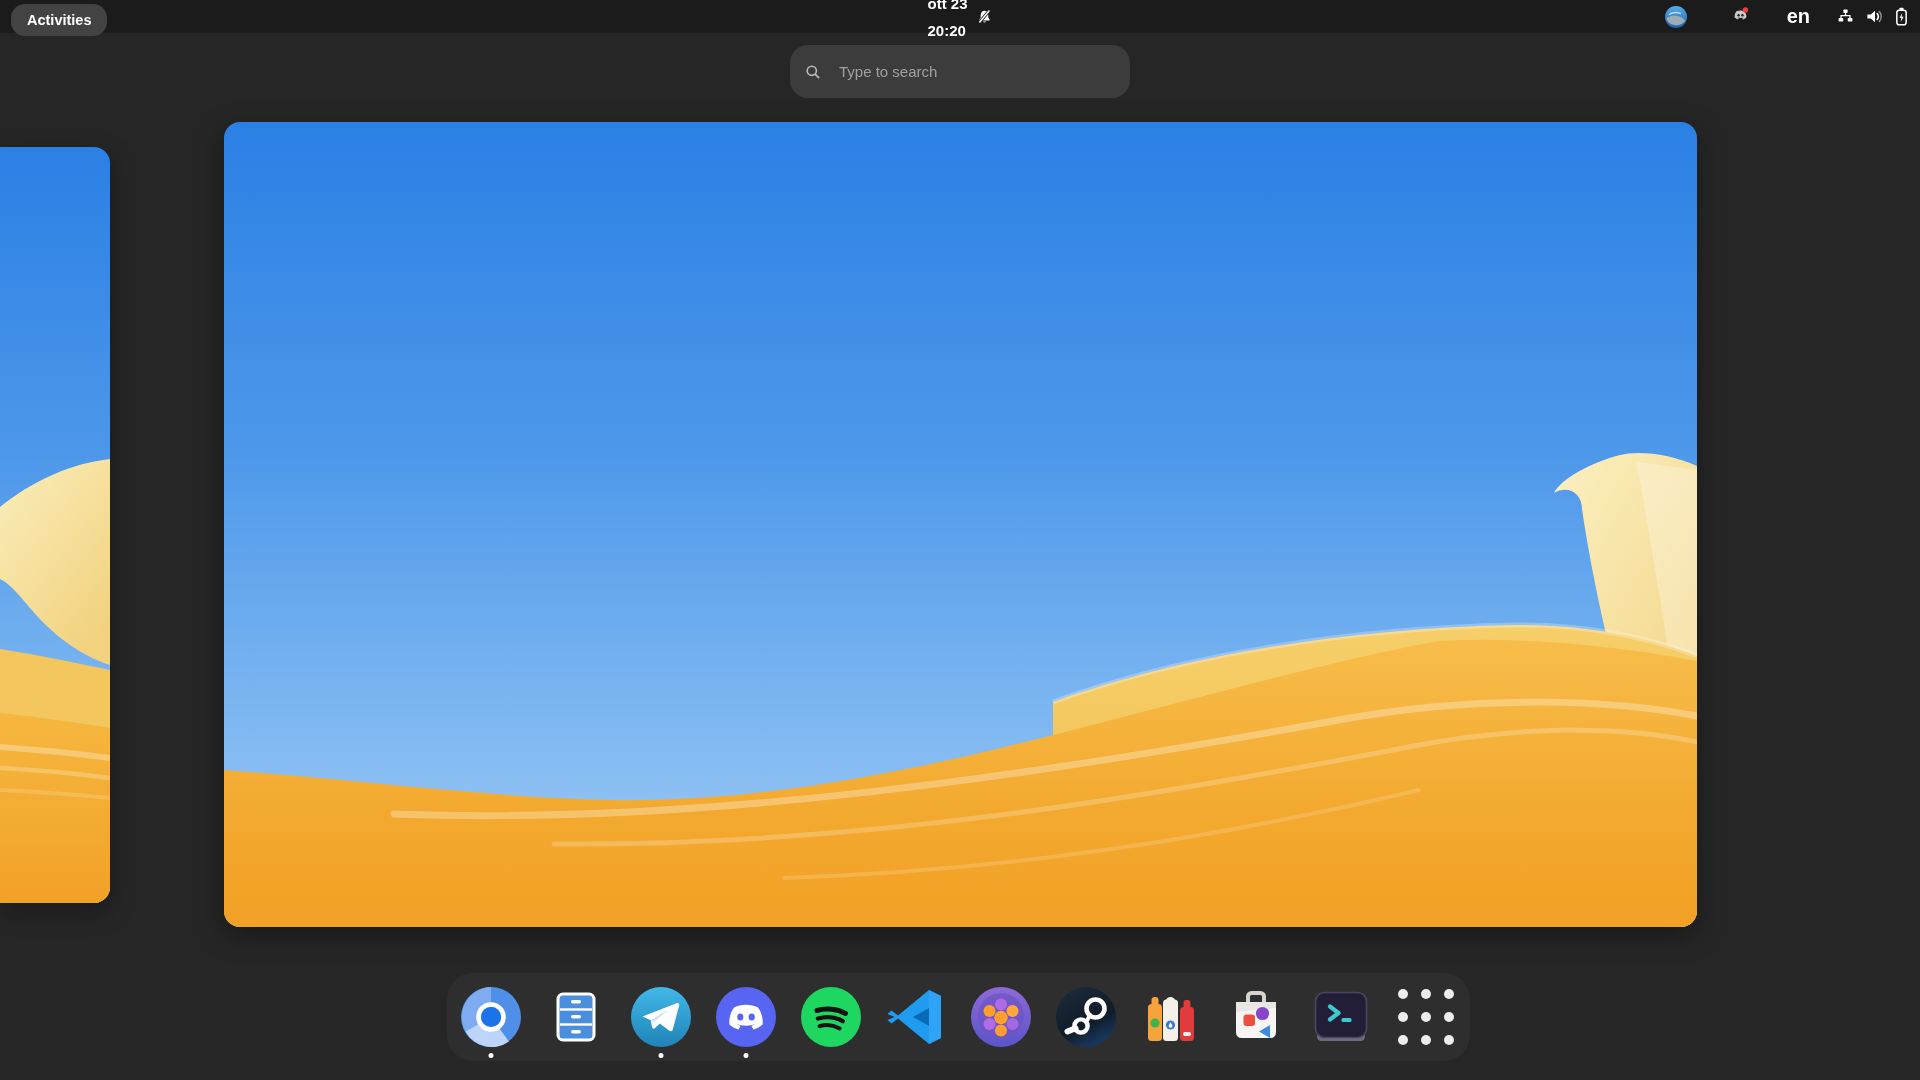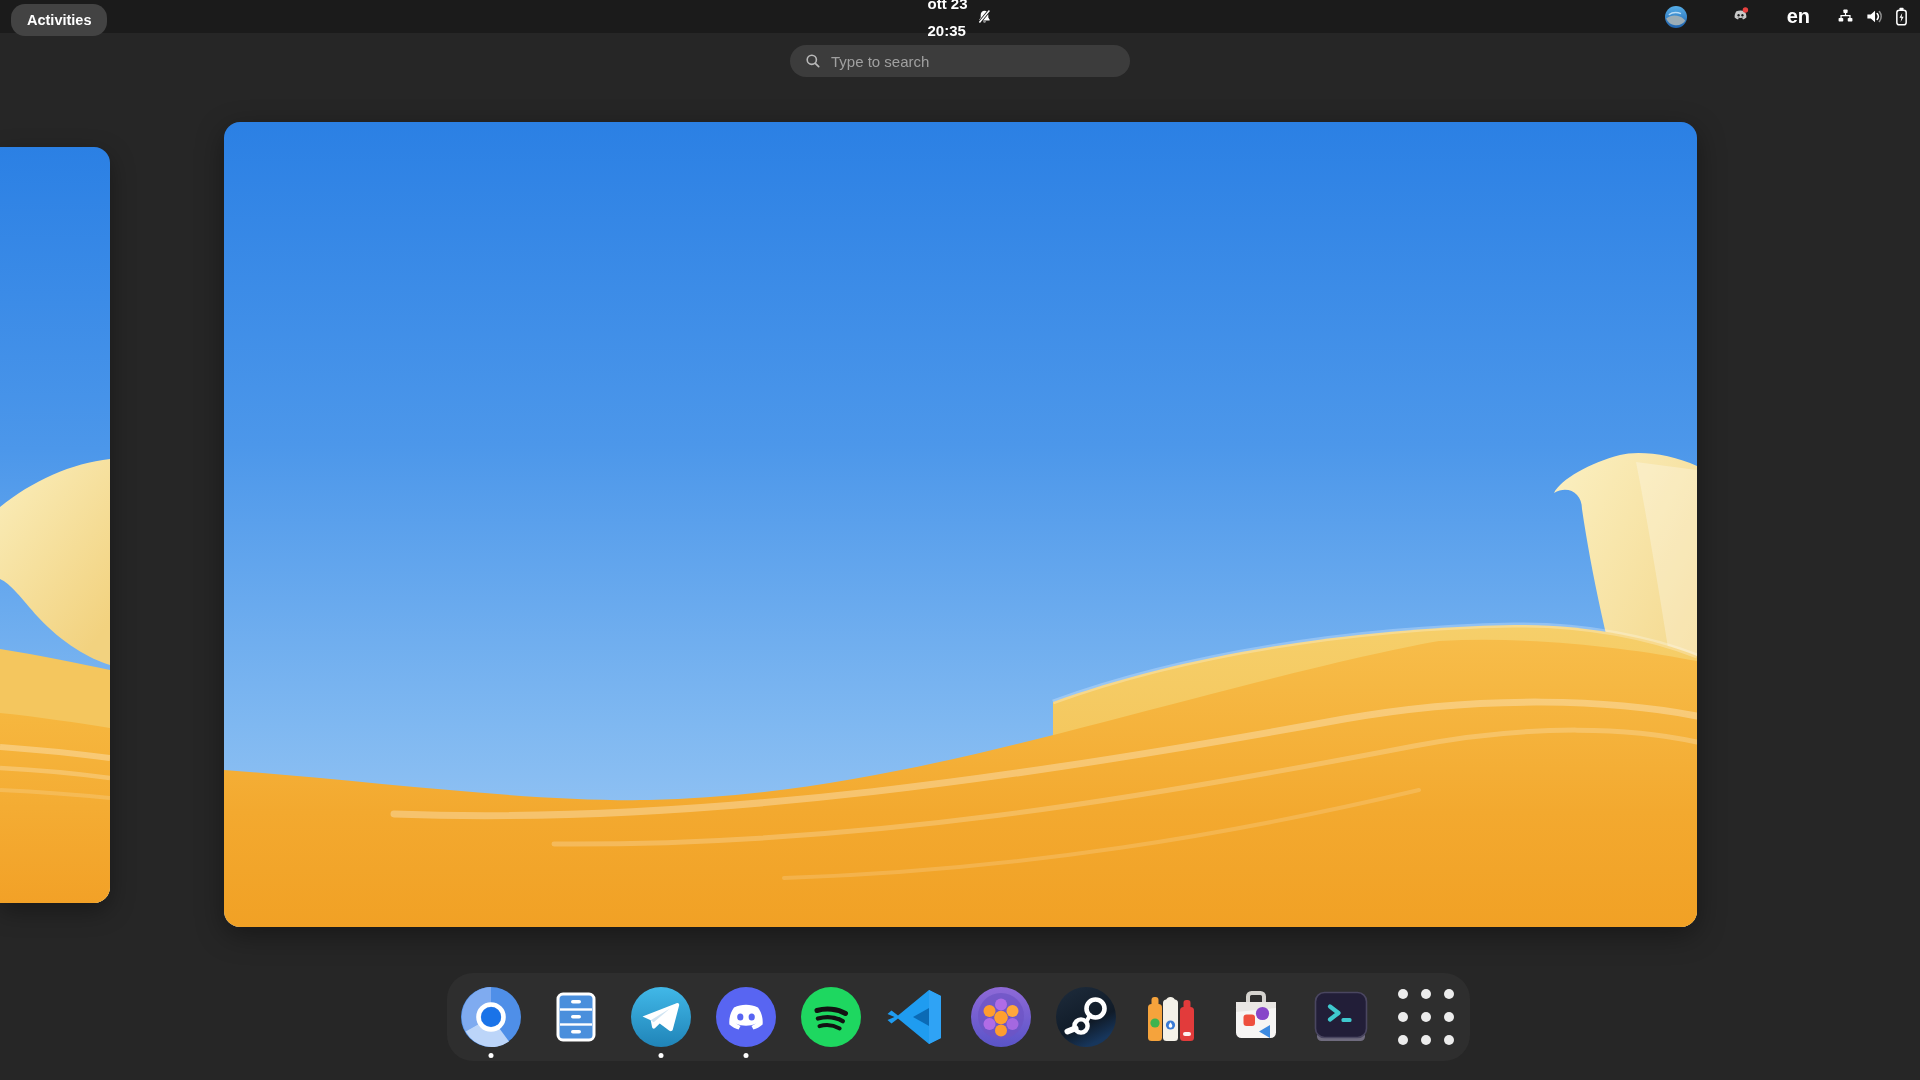--- a/index.html
+++ b/index.html
@@ -25,23 +25,23 @@
   .clock-group .date-time{display:flex;gap:10px;flex-direction:column;}
   .tray{position:absolute;right:12px;top:0;height:33px;display:flex;align-items:center;}
   .tray .t-ico{display:flex;align-items:center;justify-content:center;}
   .tray-blue{margin-right:42px;position:relative;}
   .tray-discord{margin-right:36px;position:relative;}
   .kbd-layout{color:#ffffff;font-size:20px;font-weight:700;margin-right:27px;}
   .tray-net{margin-right:11px;}
   .tray-vol{margin-right:11px;}
   
   .searchbar{
-    position:absolute;left:790px;top:45px;width:340px;height:32px;
+    position:absolute;left:790px;top:45px;width:340px;height:53px;
     background:#3c3c3c;border-radius:18px;display:flex;align-items:center;
-    padding-left:15px;box-sizing:border-box;gap:10px;cursor:text;
+    padding-left:15px;box-sizing:border-box;gap:18px;cursor:text;
   }
   .searchbar .ph{color:#a0a0a0;font-size:15px;}
   
   .ws-main{
     position:absolute;left:224px;top:122px;width:1473px;height:805px;
     border-radius:16px;overflow:hidden;box-shadow:0 8px 28px rgba(0,0,0,.38);
     cursor:pointer;
   }
   .ws-left{
     position:absolute;left:0;top:147px;width:110px;height:756px;
@@ -70,21 +70,21 @@
 </style>
 </head>
 <body>
 
 <div class="topbar">
   <button class="activities">Activities</button>
 
   <div class="clock-group">
     <span class="date-time">
       <span>ott 23</span>
-      <span>20:35</span>
+      <span>20:20</span>
     </span>
     <span style="display:flex;">
       <svg width="16" height="16" viewBox="0 0 16 16">
         <path d="M8 1.8 C5.7 1.8 4.2 3.6 4.2 6 V8.6 L2.8 10.7 C2.6 11.1 2.8 11.5 3.3 11.5 H12.7 C13.2 11.5 13.4 11.1 13.2 10.7 L11.8 8.6 V6 C11.8 3.6 10.3 1.8 8 1.8 Z" fill="#ffffff"></path>
         <path d="M6.4 12.4 A1.7 1.7 0 0 0 9.6 12.4 Z" fill="#ffffff"></path>
         <line x1="12.9" y1="1.5" x2="2.9" y2="13.5" stroke="#1b1b1b" stroke-width="3.2"></line>
         <line x1="12.9" y1="1.5" x2="2.9" y2="13.5" stroke="#ffffff" stroke-width="1.5"></line>
       </svg>
     </span>
   </div>

